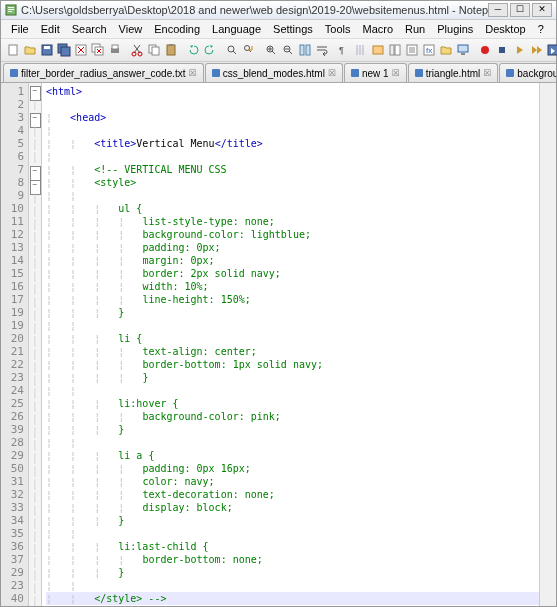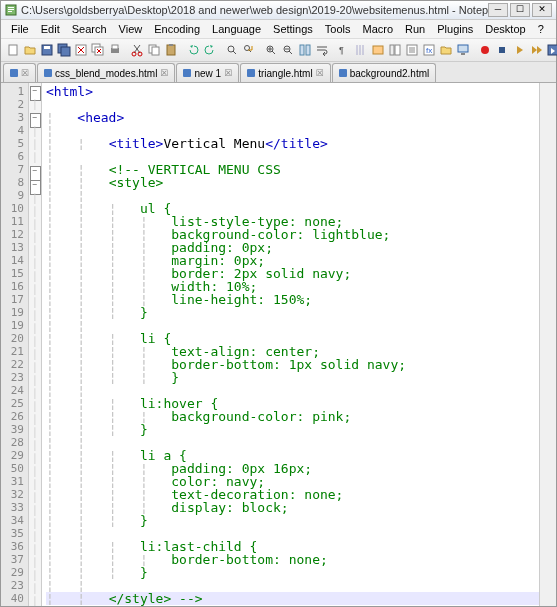--- a/index.html
+++ b/index.html
@@ -16,21 +16,21 @@
   .tsep{width:1px;height:16px;background:#bbb;margin:0 2px}
   .tabbar{height:20px;background:#e8e8e8;display:flex;align-items:flex-end;padding:0 2px;border-bottom:1px solid #aaa;overflow:hidden}
   .tab{height:18px;padding:0 6px;margin-right:1px;background:linear-gradient(#f4f4f4,#e4e4e4);border:1px solid #aaa;border-bottom:none;border-radius:3px 3px 0 0;display:flex;align-items:center;gap:3px;font-size:10px;cursor:pointer;white-space:nowrap}
   .tab .x{color:#888;font-size:9px}
   .tab .dot{width:8px;height:8px;background:#4a7cc4;border-radius:1px}
   .editor{flex:1;display:flex;overflow:hidden;background:#fff}
   .gutter{width:28px;background:#e8e8e8;border-right:1px solid #ccc;text-align:right;padding:2px 4px 2px 0;font-family:Consolas,monospace;font-size:11px;color:#888;line-height:13px;box-sizing:border-box}
   .fold{width:12px;border-right:1px solid #ccc;background:#f4f4f4;font-family:Consolas,monospace;font-size:9px;color:#666;line-height:13px;padding-top:2px}
   .fold div{height:13px;text-align:center}
   .fbox{width:9px;height:9px;border:1px solid #888;margin:1px auto;font-size:8px;line-height:7px;cursor:pointer;background:#fff}
-  .code{flex:1;font-family:Consolas,monospace;font-size:13px;line-height:13px;padding:2px 0 2px 4px;white-space:pre;overflow:auto;position:relative}
+  .code{flex:1;font-family:Consolas,monospace;font-size:10px;line-height:13px;padding:2px 0 2px 4px;white-space:pre;overflow:auto;position:relative}
   .code .line{height:13px}
   .hl{background:#e8e8ff;display:block;width:100%}
   .t-tag{color:#0000c0}
   .t-com{color:#008000}
   .t-text{color:#000}
   .guide{color:#c0c0c0}
   .scrollbar-v{width:16px;background:#f0f0f0;border-left:1px solid #ccc}
 </style>
 </head>
 <body>
@@ -254,20 +254,21 @@
         <svg width="14" height="14" viewBox="0 0 14 14">
           <rect x="2" y="2" width="10" height="10" fill="#5b7bb4" stroke="#2a3f6b"></rect>
           <path d="M5 5l4 3-4 3z" fill="#fff"></path>
         </svg>
       </span>
   </div>
 
   <div class="tabbar" id="tabbar">
       <div class="tab">
         <span class="dot"></span>
+        <span>filter_border_radius_answer_code.txt</span>
         <span class="x">☒</span>
       </div>
       <div class="tab">
         <span class="dot"></span>
         <span>css_blend_modes.html</span>
         <span class="x">☒</span>
       </div>
       <div class="tab">
         <span class="dot"></span>
         <span>new 1</span>

